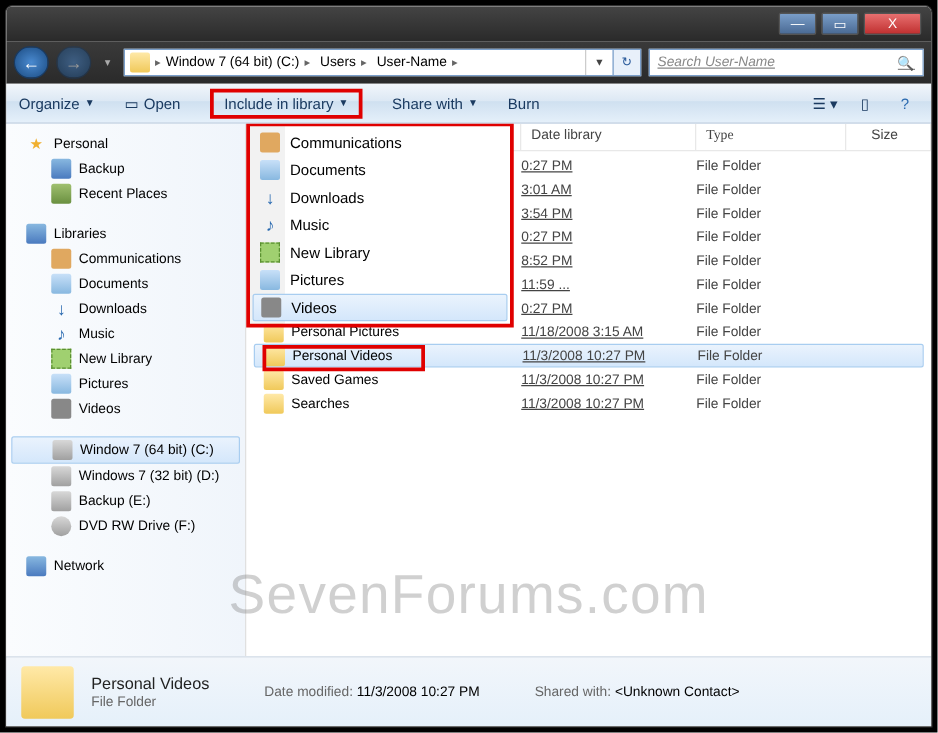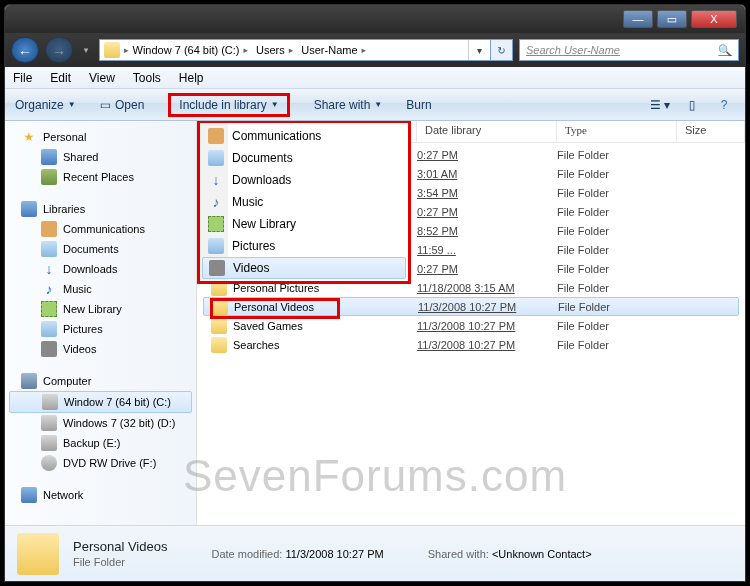--- a/index.html
+++ b/index.html
@@ -52,21 +52,21 @@
 .ico.drive { background: linear-gradient(#d8d8d8, #a0a0a0); border-radius: 2px; }
 .ico.dvd { background: linear-gradient(#d8d8d8, #a0a0a0); border-radius: 8px; }
 .ico.net { background: linear-gradient(#88b8e0, #4a7abf); border-radius: 2px; }
 .ico.folder { background: linear-gradient(#ffe9a8, #f0c95a); border-radius: 2px; }
 .filepane { flex: 1; position: relative; }
 .columns { display: flex; height: 22px; border-bottom: 1px solid #e8e8e8; font-size: 11px; color: #444; }
 .col { padding: 3px 8px; border-right: 1px solid #e8e8e8; }
 .col.name { width: 220px; }
 .col.date { width: 140px; }
 .col.type { width: 120px; font-family: Liberation Serif, serif; }
-.col.size { flex: 1; }
+.col.size { flex: 1; margin-left: 12px; }
 .filelist { padding: 2px 0; }
 .filerow { display: flex; height: 19px; align-items: center; font-size: 11px; padding-left: 14px; }
 .filerow.selected { background: linear-gradient(#eaf3fd, #d4e7fb); border: 1px solid #a8cdf0; border-radius: 2px; margin: 0 6px; padding-left: 8px; }
 .fr-name { width: 206px; display: flex; align-items: center; gap: 6px; }
 .fr-date { width: 140px; color: #444; text-decoration: underline; }
 .fr-type { width: 120px; color: #444; }
 .dropdown { position: absolute; top: -1px; left: 0; width: 214px; background: linear-gradient(to right, #f2f2f2 28px, #fff 28px); border: 3px solid #e00000; padding: 2px 0; z-index: 10; }
 .dropdown .opt { display: flex; align-items: center; gap: 8px; padding: 3px 8px; font-size: 12px; }
 .dropdown .opt.hl { background: linear-gradient(#eaf3fd, #d4e7fb); border: 1px solid #a8cdf0; border-radius: 2px; margin: 0 2px; padding: 2px 6px; }
 .selected-file-box { position: absolute; border: 3px solid #e00000; left: 13px; top: 177px; width: 130px; height: 21px; pointer-events: none; z-index: 5; }
@@ -111,27 +111,20 @@
         <div class="addr-end-btn">▾</div>
         <div class="addr-end-btn addr-refresh">↻</div>
       </div>
     </div>
     <div class="searchbox">
       <span>Search User-Name</span>
       <span class="mag">🔍</span>
     </div>
   </div>
 
-  <div class="menubar">
-    <span>File</span>
-    <span>Edit</span>
-    <span>View</span>
-    <span>Tools</span>
-    <span>Help</span>
-  </div>
 
   <div class="toolbar">
     <div class="tb-item">
         <span>Organize</span>
         <span class="tb-arrow">▼</span>
       </div>
     <div class="tb-item">
         <span>▭</span>
         <span>Open</span>
       </div>
@@ -153,21 +146,21 @@
 
   <div class="content">
     <div class="sidebar">
       <div class="tree-group">
         <div class="tree-head">
             <span class="ico fav">★</span>
             <span>Personal</span>
           </div>
         <div class="tree-item">
             <span class="ico desk"></span>
-            <span>Shared</span>
+            <span>Backup</span>
           </div>
         <div class="tree-item">
             <span class="ico recent"></span>
             <span>Recent Places</span>
           </div>
       </div>
       <div class="tree-group">
         <div class="tree-head">
             <span class="ico lib"></span>
             <span>Libraries</span>
@@ -195,24 +188,20 @@
         <div class="tree-item">
             <span class="ico pics"></span>
             <span>Pictures</span>
           </div>
         <div class="tree-item">
             <span class="ico vids"></span>
             <span>Videos</span>
           </div>
       </div>
       <div class="tree-group">
-        <div class="tree-head">
-            <span class="ico comp"></span>
-            <span>Computer</span>
-          </div>
         <div class="tree-item selected">
             <span class="ico drive"></span>
             <span>Window 7 (64 bit) (C:)</span>
           </div>
         <div class="tree-item">
             <span class="ico drive"></span>
             <span>Windows 7 (32 bit) (D:)</span>
           </div>
         <div class="tree-item">
             <span class="ico drive"></span>

